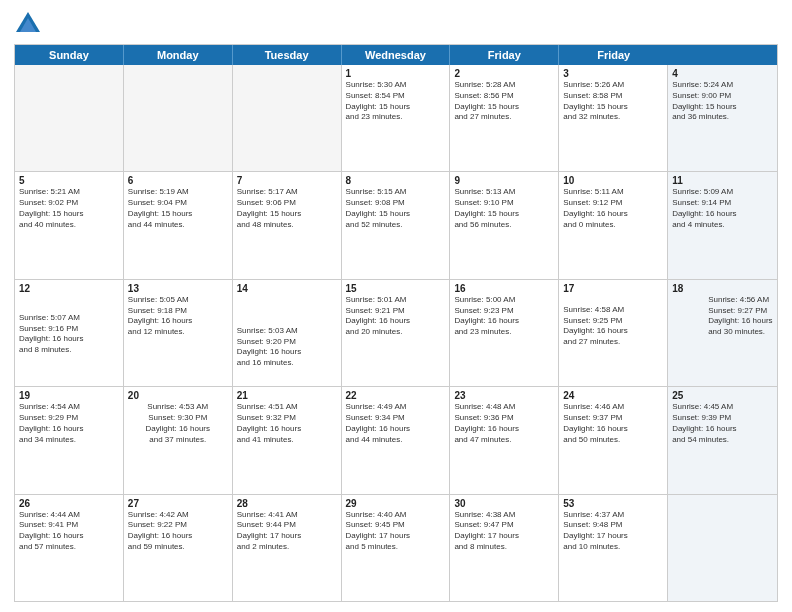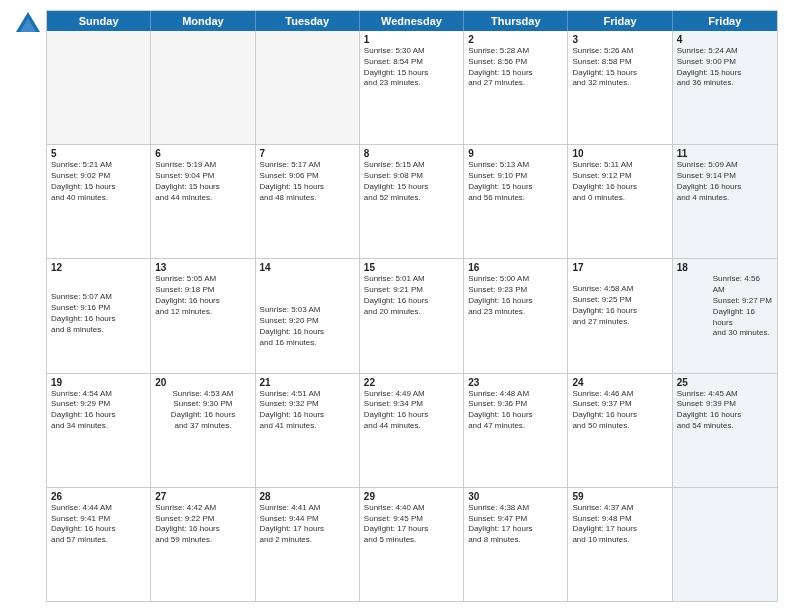--- a/index.html
+++ b/index.html
@@ -8,21 +8,21 @@
       background: #fff;
       width: 792px;
       height: 612px;
       overflow: hidden;
     }
     .page {
       width: 792px;
       height: 612px;
       padding: 10px 14px 10px 14px;
       display: flex;
-      flex-direction: row;
+      flex-direction: column;
     }
     .header {
       display: flex;
       justify-content: space-between;
       align-items: flex-start;
       margin-bottom: 6px;
     }
     .logo {
       display: flex;
       align-items: center;
@@ -134,21 +134,20 @@
       <div class="subtitle"></div>
     </div>
   </div>
 
   <div class="calendar">
     <div class="cal-header-row">
     <div class="cal-header-cell">Sunday</div>
         <div class="cal-header-cell">Monday</div>
         <div class="cal-header-cell">Tuesday</div>
         <div class="cal-header-cell">Wednesday</div>
-        <div class="cal-header-cell">Thursday</div>
         <div class="cal-header-cell">Friday</div>
         <div class="cal-header-cell">Friday</div>
       </div>
     <div class="cal-body">
     <div class="cal-row">
           <div class="cal-cell empty"></div>
           <div class="cal-cell empty"></div>
           <div class="cal-cell empty"></div>
           <div class="cal-cell">
             <div class="day-num">1</div>
@@ -362,21 +361,21 @@
 and 5 minutes.</div>
           </div>
           <div class="cal-cell">
             <div class="day-num">30</div>
             <div class="cell-info" style="white-space: pre-line;">Sunrise: 4:38 AM
 Sunset: 9:47 PM
 Daylight: 17 hours
 and 8 minutes.</div>
           </div>
           <div class="cal-cell">
-            <div class="day-num">59</div>
+            <div class="day-num">53</div>
             <div class="cell-info" style="white-space: pre-line;">Sunrise: 4:37 AM
 Sunset: 9:48 PM
 Daylight: 17 hours
 and 10 minutes.</div>
           </div>
           <div class="cal-cell empty shaded"></div>
         </div>
       </div>
   </div>
 </div>

